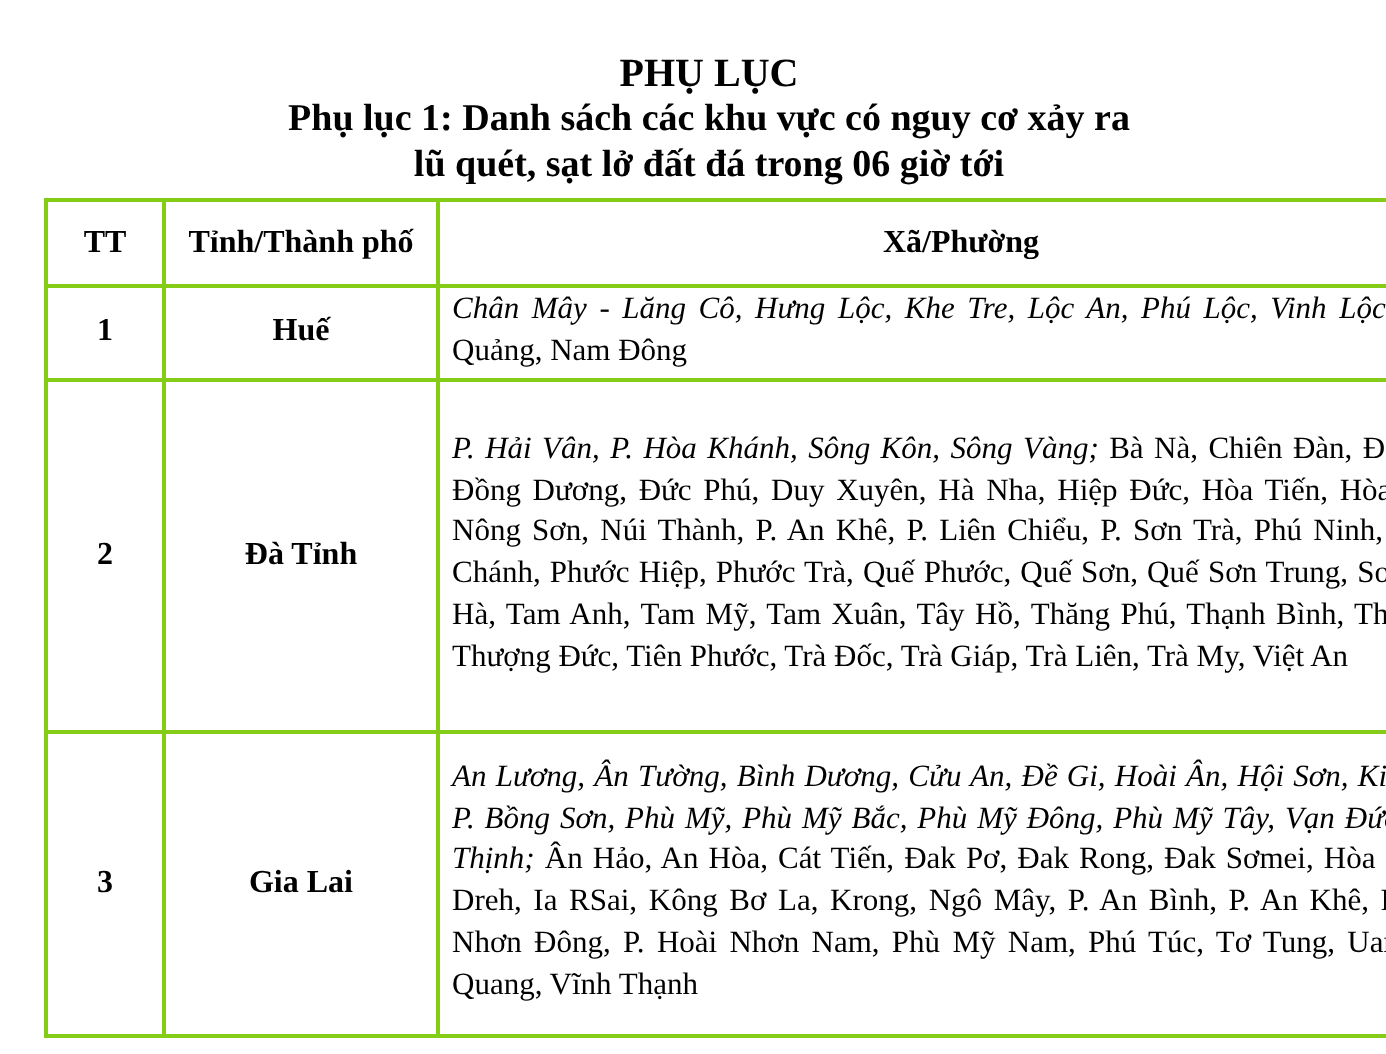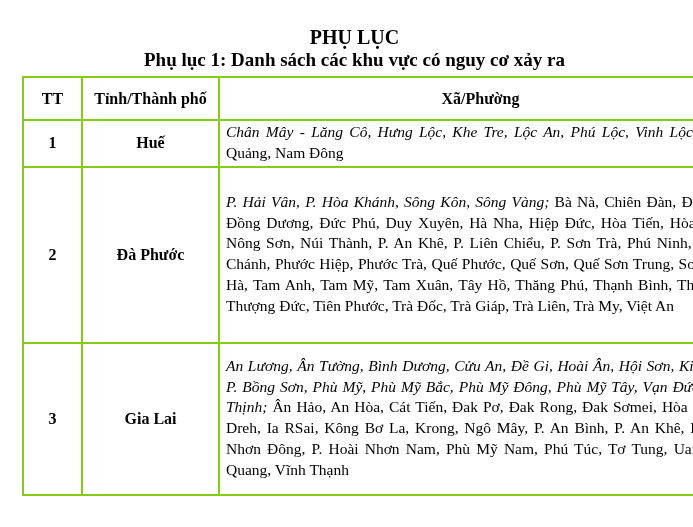--- a/index.html
+++ b/index.html
@@ -74,39 +74,40 @@
   tr.row-gialai td.comm-cell { height: 147px; }
 </style>
 </head>
 <body>
 
 <div class="page">
 
   <div class="heading">
     <div class="title">PHỤ LỤC</div>
     <div class="subtitle">Phụ lục 1: Danh sách các khu vực có nguy cơ xảy ra</div>
+    <div class="subtitle">lũ quét, sạt lở đất đá trong 06 giờ tới</div>
   </div>
 
   <table class="risk-table">
     <thead>
       <tr>
         <th class="col-tt">TT</th>
         <th class="col-prov">Tỉnh/Thành phố</th>
         <th class="col-comm">Xã/Phường</th>
       </tr>
     </thead>
     <tbody>
       <tr class="row-hue">
         <td class="tt-cell">1</td>
         <td class="prov-cell">Huế</td>
         <td class="comm-cell"><span class="it">Chân Mây - Lăng Cô, Hưng Lộc, Khe Tre, Lộc An, Phú Lộc, Vinh Lộc;</span><span> Long Quảng, Nam Đông</span></td>
       </tr>
       <tr class="row-danang">
         <td class="tt-cell">2</td>
-        <td class="prov-cell">Đà Phước</td>
+        <td class="prov-cell">Đà Tỉnh</td>
         <td class="comm-cell"><span class="it">P. Hải Vân, P. Hòa Khánh, Sông Kôn, Sông Vàng;</span><span> Bà Nà, Chiên Đàn, Đại Lộc, Đồng Dương, Đức Phú, Duy Xuyên, Hà Nha, Hiệp Đức, Hòa Tiến, Hòa Vang, Nông Sơn, Núi Thành, P. An Khê, P. Liên Chiểu, P. Sơn Trà, Phú Ninh, Phước Chánh, Phước Hiệp, Phước Trà, Quế Phước, Quế Sơn, Quế Sơn Trung, Sơn Cẩm Hà, Tam Anh, Tam Mỹ, Tam Xuân, Tây Hồ, Thăng Phú, Thạnh Bình, Thu Bồn, Thượng Đức, Tiên Phước, Trà Đốc, Trà Giáp, Trà Liên, Trà My, Việt An</span></td>
       </tr>
       <tr class="row-gialai">
         <td class="tt-cell">3</td>
         <td class="prov-cell">Gia Lai</td>
         <td class="comm-cell"><span class="it">An Lương, Ân Tường, Bình Dương, Cửu An, Đề Gi, Hoài Ân, Hội Sơn, Kim Sơn, P. Bồng Sơn, Phù Mỹ, Phù Mỹ Bắc, Phù Mỹ Đông, Phù Mỹ Tây, Vạn Đức, Vĩnh Thịnh;</span><span> Ân Hảo, An Hòa, Cát Tiến, Đak Pơ, Đak Rong, Đak Sơmei, Hòa Hội, Ia Dreh, Ia RSai, Kông Bơ La, Krong, Ngô Mây, P. An Bình, P. An Khê, P. Hoài Nhơn Đông, P. Hoài Nhơn Nam, Phù Mỹ Nam, Phú Túc, Tơ Tung, Uar, Vĩnh Quang, Vĩnh Thạnh</span></td>
       </tr>
     </tbody>
   </table>
 

